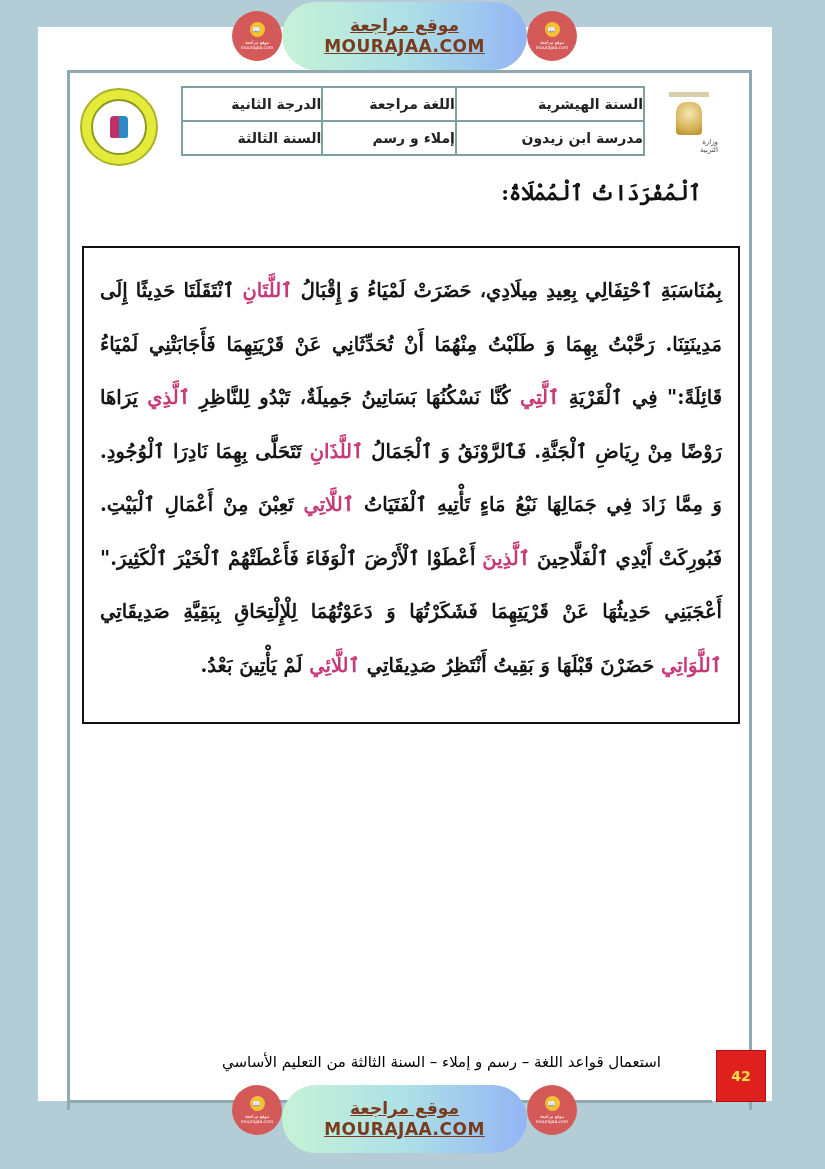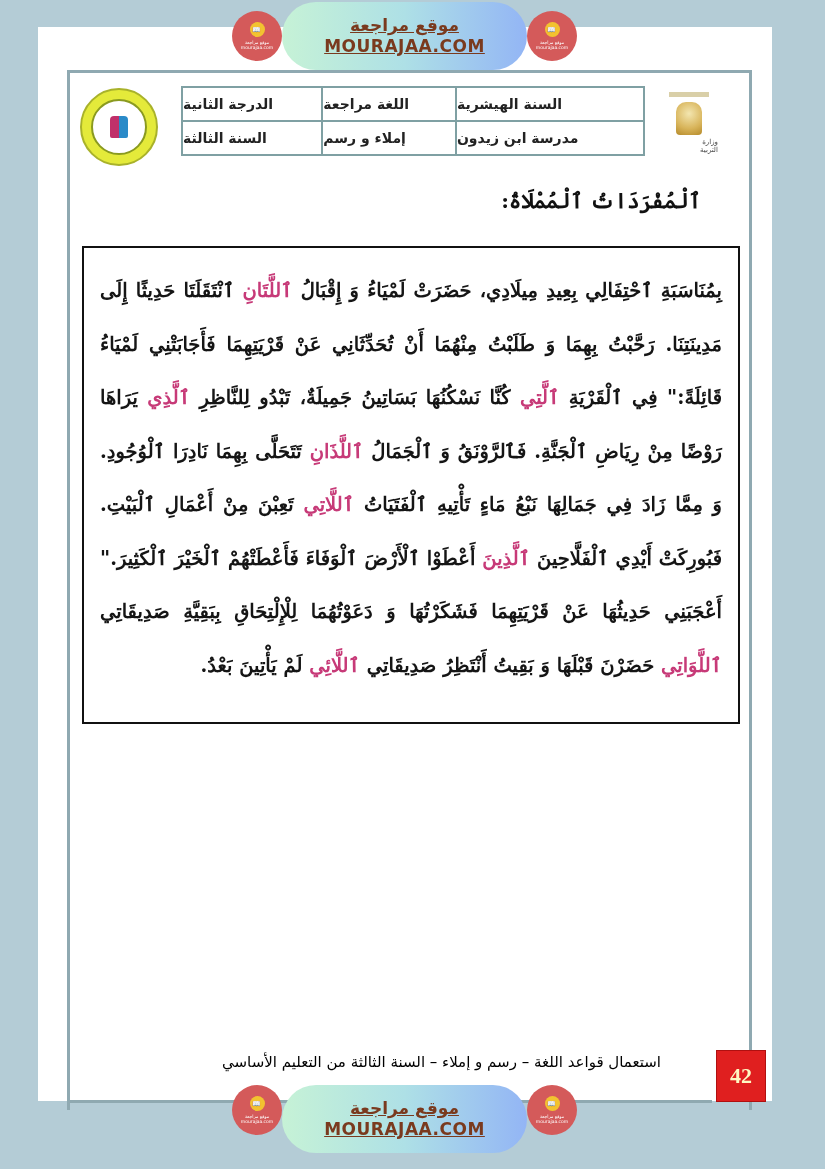--- a/index.html
+++ b/index.html
@@ -43,54 +43,54 @@
     display:flex; align-items:center; justify-content:center;
   }
   .logo-left .inner { width:52px; height:52px; border-radius:50%; background:#fff; border:2px solid #8a9a20;
     display:flex; align-items:center; justify-content:center; }
   .logo-left .fig { width:18px; height:22px; background:linear-gradient(90deg,#c0306a 50%,#2a8ac8 50%); border-radius:4px 4px 2px 2px; }
   .hdr-table {
     position:absolute; left:181px; top:86px; width:464px; height:68px;
     border-collapse:collapse; direction:rtl;
   }
   .hdr-table td {
-    border:2px solid #7fa0a3; text-align:left; font-size:14px; font-weight:bold; color:#222;
+    border:2px solid #7fa0a3; text-align:right; font-size:14px; font-weight:bold; color:#222;
     height:32px; padding:0;
   }
   .logo-right {
     position:absolute; left:668px; top:92px; width:42px; height:62px;
     display:flex; flex-direction:column; align-items:center;
   }
   .logo-right .top { width:40px; height:5px; background:#d9cfa8; margin-bottom:5px; }
   .logo-right .body { width:26px; height:36px; background:radial-gradient(circle at 50% 35%,#f3e6b0 0,#d8b45a 60%,#b58a2a 100%); border-radius:10px 10px 4px 4px; }
   .logo-right .lbl { font-size:7px; color:#444; margin-top:3px; direction:rtl;margin-left:40px; }
 
   .section-title {
     position:absolute; right:124px; top:180px; font-family:"DejaVu Serif", serif;
-    font-size:21px; direction:rtl; color:#111; font-weight:bold;margin-top:8px;
+    font-size:21px; direction:rtl; color:#111; font-weight:bold;
   }
   .textbox {
     position:absolute; left:82px; top:246px; width:658px; height:478px;
     border:2px solid #111; box-sizing:border-box; padding:16px 16px 0 16px;
   }
   .para {
     direction:rtl; text-align:justify; text-align-last:right;
     font-family:"DejaVu Serif", serif; font-weight:bold;
     font-size:19.5px; line-height:53.5px; color:#151515; margin:0;
   }
   .hl { color:#c73a78; }
 
   .footer-line {
     position:absolute; right:164px; top:1053px; direction:rtl; font-size:15px; color:#000000;
   }
   .page-num {
     position:absolute; left:716px; top:1050px; width:48px; height:50px;
     background:#e01f1f; border:1px solid #b01010;
     display:flex; align-items:center; justify-content:center;
-    color:#fef9c3; font-weight:bold; font-size:22px;font-family:Liberation Serif, serif;
+    color:#fde047; font-weight:bold; font-size:14px;
   }
 </style>
 </head>
 <body>
 
 <div class="page"></div>
 <div class="frame"></div>
 <div class="frame-bottom"></div>
 
 <div class="badge" style="left:232px;top:11px;">

